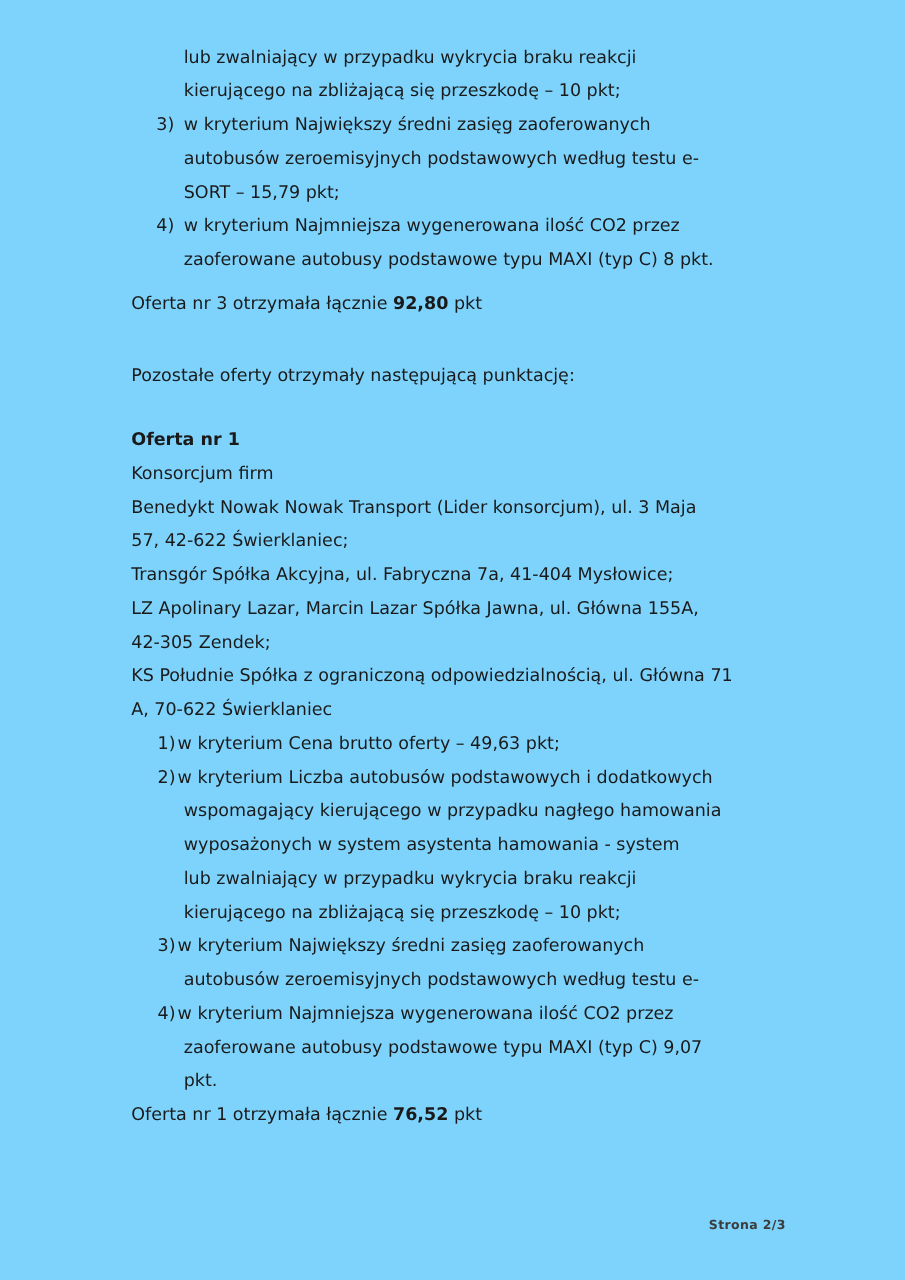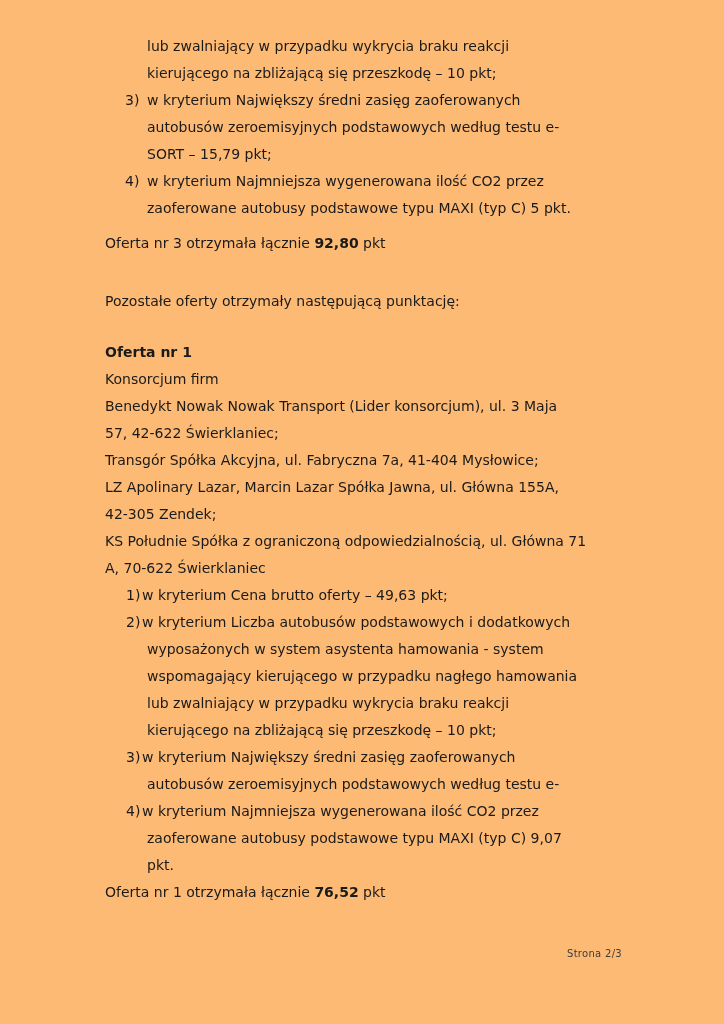--- a/index.html
+++ b/index.html
@@ -4,21 +4,21 @@
 <style>
   html, body {
     margin: 0;
     padding: 0;
     background: #ffffff;
   }
   .page {
     position: relative;
     width: 724px;
     height: 1024px;
-    background: #fdba74;
+    background: #7dd3fc;
     overflow: hidden;
     font-family: "DejaVu Sans", "Liberation Sans", sans-serif;
     color: #1a1a1a;
   }
   .content {
     position: absolute;
     left: 105px;
     top: 33px;
     width: 540px;
     font-size: 14px;
@@ -41,65 +41,66 @@
     top: 0;
   }
   .line.first.narrow .num { left: 21px; }
 
   .heading { font-weight: bold; }
   .b { font-weight: bold; }
 
   .footer {
     position: absolute;
     left: 567px;
-    top: 947px;
+    top: 974px;
     font-size: 10px;
     line-height: 14px;
     color: #3c3c3c;
     letter-spacing: 0.3px;
+    font-weight: bold;
   }
 </style>
 </head>
 <body>
 
 <div class="page">
   <div class="content" id="content">
       <div class="block continuation">
         <div class="line indent">lub zwalniający w przypadku wykrycia braku reakcji</div>
         <div class="line indent">kierującego na zbliżającą się przeszkodę – 10 pkt;</div>
       </div>
       <div class="block numbered">
         <div class="line first wide"><span class="num">3)</span><span>w kryterium Największy średni zasięg zaoferowanych</span></div>
         <div class="line indent">autobusów zeroemisyjnych podstawowych według testu e-</div>
         <div class="line indent">SORT – 15,79 pkt;</div>
       </div>
       <div class="block numbered">
         <div class="line first wide"><span class="num">4)</span><span>w kryterium Najmniejsza wygenerowana ilość CO2 przez</span></div>
-        <div class="line indent">zaoferowane autobusy podstawowe typu MAXI (typ C) 5 pkt.</div>
+        <div class="line indent">zaoferowane autobusy podstawowe typu MAXI (typ C) 8 pkt.</div>
       </div>
       <div class="block paragraph"><span>Oferta nr 3 otrzymała łącznie </span><span class="b">92,80</span><span> pkt</span></div>
       <div class="block paragraph"><span>Pozostałe oferty otrzymały następującą punktację:</span></div>
       <div class="block heading">Oferta nr 1</div>
       <div class="block paragraph"><span>Konsorcjum firm</span></div>
       <div class="block lines">
         <div class="line">Benedykt Nowak Nowak Transport (Lider konsorcjum), ul. 3 Maja</div>
         <div class="line">57, 42-622 Świerklaniec;</div>
         <div class="line">Transgór Spółka Akcyjna, ul. Fabryczna 7a, 41-404 Mysłowice;</div>
         <div class="line">LZ Apolinary Lazar, Marcin Lazar Spółka Jawna, ul. Główna 155A,</div>
         <div class="line">42-305 Zendek;</div>
         <div class="line">KS Południe Spółka z ograniczoną odpowiedzialnością, ul. Główna 71</div>
         <div class="line">A, 70-622 Świerklaniec</div>
       </div>
       <div class="block numbered">
         <div class="line first narrow"><span class="num">1)</span><span>w kryterium Cena brutto oferty – 49,63 pkt;</span></div>
       </div>
       <div class="block numbered">
         <div class="line first narrow"><span class="num">2)</span><span>w kryterium Liczba autobusów podstawowych i dodatkowych</span></div>
+        <div class="line indent">wspomagający kierującego w przypadku nagłego hamowania</div>
         <div class="line indent">wyposażonych w system asystenta hamowania - system</div>
-        <div class="line indent">wspomagający kierującego w przypadku nagłego hamowania</div>
         <div class="line indent">lub zwalniający w przypadku wykrycia braku reakcji</div>
         <div class="line indent">kierującego na zbliżającą się przeszkodę – 10 pkt;</div>
       </div>
       <div class="block numbered">
         <div class="line first narrow"><span class="num">3)</span><span>w kryterium Największy średni zasięg zaoferowanych</span></div>
         <div class="line indent">autobusów zeroemisyjnych podstawowych według testu e-</div>
       </div>
       <div class="block numbered">
         <div class="line first narrow"><span class="num">4)</span><span>w kryterium Najmniejsza wygenerowana ilość CO2 przez</span></div>
         <div class="line indent">zaoferowane autobusy podstawowe typu MAXI (typ C) 9,07</div>

